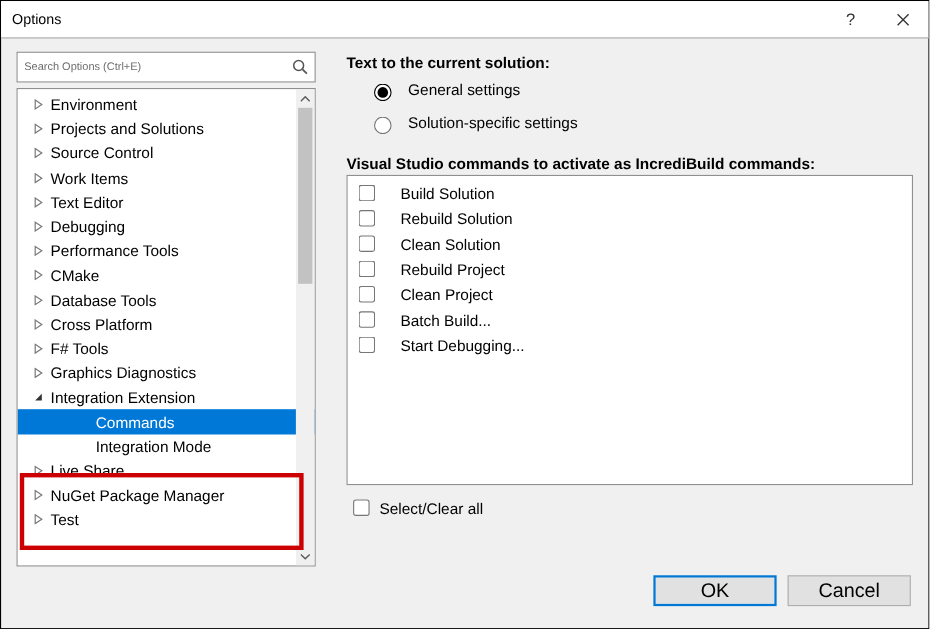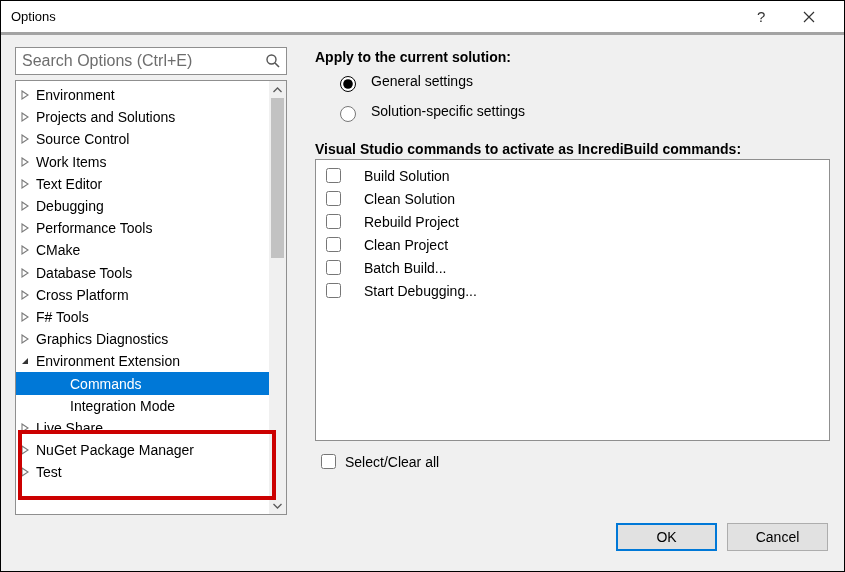--- a/index.html
+++ b/index.html
@@ -8,44 +8,44 @@
     width: 845px; height: 572px;
     border: 1px solid #000;
     background: #f0f0f0;
     display: flex; flex-direction: column;
     position: relative;
   }
   .titlebar {
     height: 34px;
     background: #fff;
     display: flex; align-items: center;
-    padding: 0 12px 0 10px;
+    padding: 0 0 0 10px;
     font-size: 13px;
-    border-bottom: 3px solid #a3a3a3;
+    border-bottom: 1px solid #a3a3a3;
   }
   .titlebar .title { flex: 1; }
   .titlebar .tb-btn {
     width: 46px; height: 34px; display:flex; align-items:center; justify-content:center;
     font-size: 14px; color:#333;
   }
   .body {
     flex:1; display:flex; padding: 12px 14px 0 14px; gap: 28px;
     min-height: 0;
   }
   
   .left { width: 272px; display:flex; flex-direction:column; }
   .search-wrap {
     position: relative; width: 100%;
     border: 1px solid #8f8f8f; background:#fff;
     height: 28px; display:flex; align-items:center;
     margin-bottom: 5px;
   }
   .search-wrap input {
     border:none; outline:none; width:100%; height:100%;
-    padding: 0 28px 0 6px; font-size: 16px; color:#b91c1c;
+    padding: 0 28px 0 6px; font-size: 10px; color:#b91c1c;
     background: transparent;
   }
   .search-wrap input::placeholder { color:#6d6d6d; }
   .search-icon {
     position:absolute; right:5px; top:50%; transform:translateY(-50%);
     color:#555;
   }
   .tree-wrap {
     flex:1; border:1px solid #8f8f8f; background:#fff;
     position: relative; overflow:hidden;
@@ -58,22 +58,22 @@
   }
   .tree-item {
     height: 22.2px; display:flex; align-items:center;
     padding-left: 6px; white-space:nowrap;
     cursor: default;
   }
   .tree-item .tri {
     width: 14px; height:14px; margin-right:4px;
     display:flex; align-items:center; justify-content:center;
   }
-  .tree-item.depth1 { padding-left: 2px; }
-  .tree-item.depth2 { padding-left: 36px; }
+  .tree-item.depth1 { padding-left: 12px; }
+  .tree-item.depth2 { padding-left: 53px; }
   .tree-item.selected { background:#0078d7; color:#fff; }
   .highlight-box {
     position:absolute; border:4px solid #c00; pointer-events:none;
     left:2px; width:258px; top:349px; height:70px;
     z-index: 5;
   }
   .scrollbar {
     position:absolute; right:0; top:0; bottom:0; width:17px;
     background:#f0f0f0;
   }
@@ -99,21 +99,21 @@
   .cmd-item { display:flex; align-items:center; height:23px; gap:20px;}
   .cmd-item input[type=checkbox]{ width:15px; height:15px; }
   .select-all-row { display:flex; align-items:center; margin-top:10px; gap:6px; margin-left:2px;}
   .select-all-row input[type=checkbox]{ width:15px; height:15px; }
 
   .footer {
     height: 56px; display:flex; justify-content:flex-end; align-items:center;
     padding: 0 16px 12px 0; gap:10px;
   }
   .btn {
-    width: 101px; height:28px; font-size:14px;
+    width: 112px; height:28px; font-size:18px;
     background:#e1e1e1; border:1px solid #adadad;
     display:flex; align-items:center; justify-content:center;
   }
   .btn.primary { border:2px solid #0078d7; background:#e1e1e1; }
 
   svg { display:block; }
 </style>
 </head>
 <body>
 
@@ -243,21 +243,21 @@
                   </svg>
                 </span>
                 <span>Graphics Diagnostics</span>
               </div>
               <div class="tree-item depth1">
                 <span class="tri">
                   <svg width="10" height="10" viewBox="0 0 10 10">
                     <path d="M8 2 L8 8 L2 8 Z" fill="#333"></path>
                   </svg>
                 </span>
-                <span>Environment Extension</span>
+                <span>Integration Extension</span>
               </div>
               <div class="tree-item depth2 selected">
                 <span class="tri"></span>
                 <span>Commands</span>
               </div>
               <div class="tree-item depth2">
                 <span class="tri"></span>
                 <span>Integration Mode</span>
               </div>
               <div class="tree-item depth1">
@@ -297,38 +297,42 @@
           <div class="arrow" style="position:absolute;bottom:0;left:0;right:0;">
             <svg width="9" height="6" viewBox="0 0 9 6">
                 <path d="M0.5 1 L4.5 5 L8.5 1" stroke="#5b5b5b" stroke-width="1.3" fill="none"></path>
               </svg>
           </div>
         </div>
       </div>
     </div>
 
     <div class="right">
-      <div class="section-title">Apply to the current solution:</div>
+      <div class="section-title">Text to the current solution:</div>
       <label class="radio-row">
         <input type="radio" name="apply" checked="" style="">
         <span>General settings</span>
       </label>
       <label class="radio-row">
         <input type="radio" name="apply" style="">
         <span>Solution-specific settings</span>
       </label>
 
       <div class="section-title2">Visual Studio commands to activate as IncrediBuild commands:</div>
       <div class="cmd-list" id="cmd-list">
           <label class="cmd-item">
             <input type="checkbox" style="">
             <span>Build Solution</span>
           </label>
           <label class="cmd-item">
             <input type="checkbox" style="">
+            <span>Rebuild Solution</span>
+          </label>
+          <label class="cmd-item">
+            <input type="checkbox" style="">
             <span>Clean Solution</span>
           </label>
           <label class="cmd-item">
             <input type="checkbox" style="">
             <span>Rebuild Project</span>
           </label>
           <label class="cmd-item">
             <input type="checkbox" style="">
             <span>Clean Project</span>
           </label>

